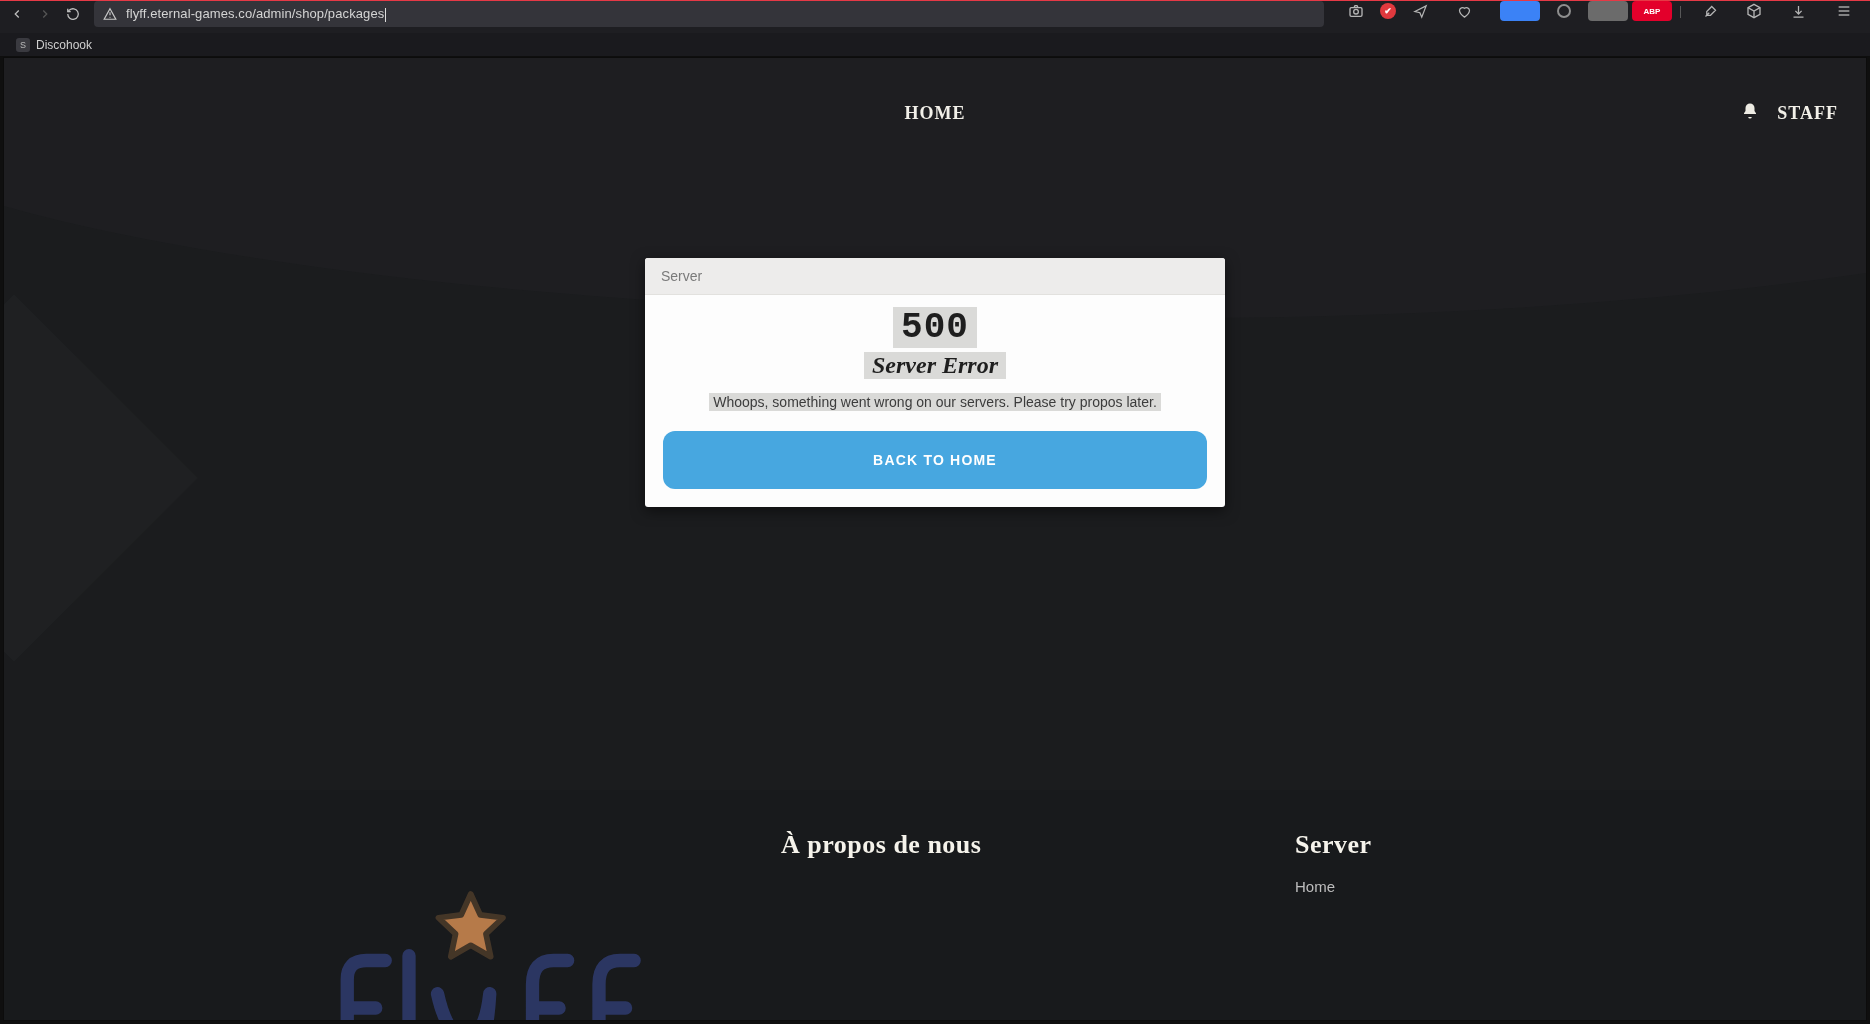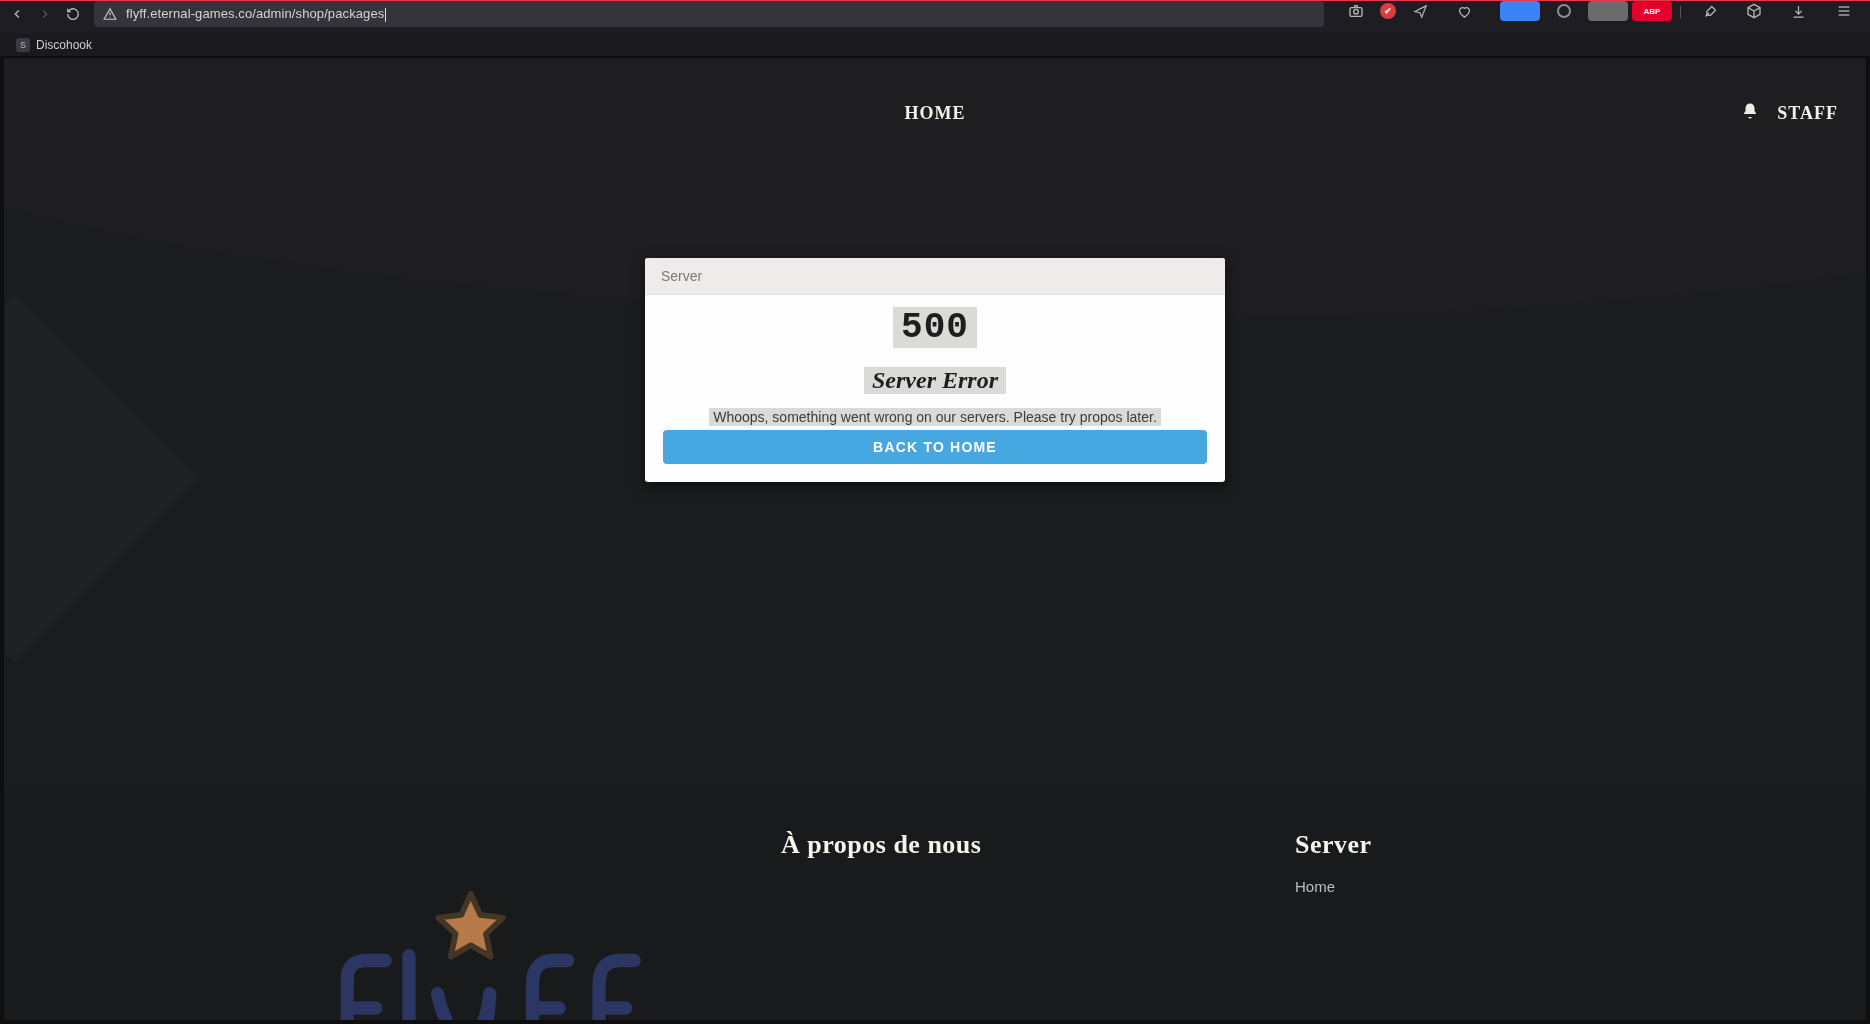--- a/index.html
+++ b/index.html
@@ -229,21 +229,21 @@
     display:inline-block;
     background:#DADAD8;
     font-family:Liberation Mono, monospace;
     font-weight:900;
     font-size:36px;
     color:#1E1E1E;
     padding:0 8px;
     letter-spacing:1px;
   }
   .err-title{
-    margin-top:19px;
+    margin-top:4px;
   }
   .err-title span{
     display:inline-block;
     background:#DADAD8;
     font-family:"Georgia","Times New Roman",serif;
     font-weight:800;
     font-style:italic;
     font-size:24px;
     color:#1E1E1E;
     padding:0 8px;
@@ -253,27 +253,27 @@
   }
   .err-msg span{
     display:inline-block;
     background:#DADAD8;
     color:#3C3C3C;
     font-size:14px;
     padding:1px 4px;
   }
   .home-btn{
     display:block;
-    margin-top:4px;
+    margin-top:20px;
     width:100%;
     background:var(--btn-blue);
     color:#fff;
     border:none;
-    border-radius:4px;
-    padding:9px 0;
+    border-radius:12px;
+    padding:21px 0;
     font-size:14px;
     font-weight:700;
     letter-spacing:1.2px;
     cursor:pointer;
   }
 
   
   .footer{
     position:absolute;
     left:0;right:0;bottom:-30px;

